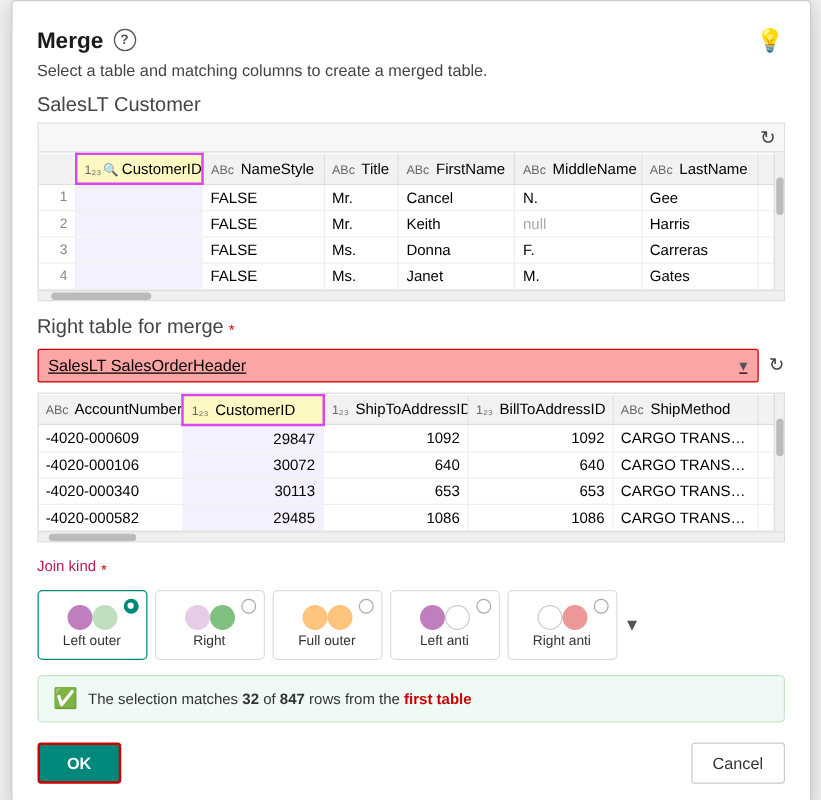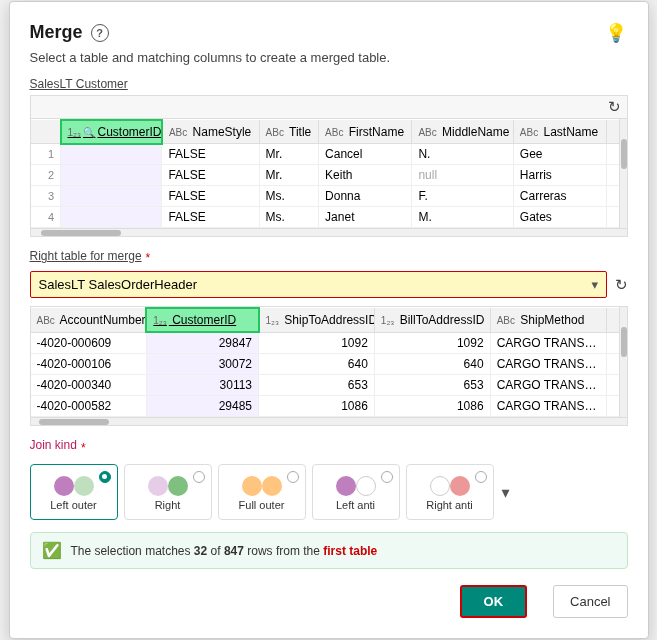--- a/index.html
+++ b/index.html
@@ -49,24 +49,23 @@
     .lightbulb-icon {
       color: #f0a500;
       font-size: 18px;
     }
     .subtitle {
       color: #444;
       font-size: 13px;
       margin-bottom: 12px;
     }
     .section-label {
-      font-size: 12px;
+      font-size: 16px;
       color: #444;
       margin-bottom: 4px;
-      text-decoration: underline;
     }
     .table-container {
       border: 1px solid #ddd;
       overflow: hidden;
       margin-bottom: 12px;
       position: relative;
     }
     .refresh-icon {
       cursor: pointer;
       color: #444;
@@ -82,23 +81,22 @@
       border-bottom: 1px solid #ddd;
       border-right: 1px solid #ddd;
       padding: 4px 6px;
       text-align: left;
       font-weight: 500;
       white-space: nowrap;
       overflow: hidden;
       max-width: 100px;
     }
     th.selected-col {
-      border: 2px solid #22c55e;
-      background: #86efac;
-      text-decoration: underline;
+      border: 2px solid #d946ef;
+      background: #fef9c3;
     }
     td {
       border-bottom: 1px solid #efefef;
       border-right: 1px solid #efefef;
       padding: 3px 6px;
       white-space: nowrap;
       overflow: hidden;
       max-width: 100px;
       text-overflow: ellipsis;
     }
@@ -139,25 +137,26 @@
       align-items: center;
       gap: 8px;
       margin-bottom: 8px;
     }
     .dropdown {
       flex: 1;
       border: 1px solid #c00;
       border-radius: 2px;
       padding: 5px 8px;
       font-size: 13px;
-      background: #fef9c3;
+      background: #fca5a5;
       display: flex;
       align-items: flex-start;
       justify-content: space-between;
       cursor: pointer;
+      text-decoration: underline;
     }
     .dropdown-arrow {
       color: #555;
     }
     
     .join-section-label {
       font-size: 12px;
       color: #be185d;
       margin-bottom: 6px;
     }
@@ -230,21 +229,21 @@
       gap: 8px;
       margin-bottom: 16px;
     }
     .check-icon {
       color: #28a745;
       font-size: 16px;
     }
     
     .footer {
       display: flex;
-      justify-content: flex-end;
+      justify-content: space-between;
       gap: 26px;
     }
     .btn-ok {
       background: #00897b;
       color: #fff;
       border: 2px solid #c00;
       border-radius: 3px;
       padding: 7px 22px;
       font-size: 13px;
       font-weight: 600;

